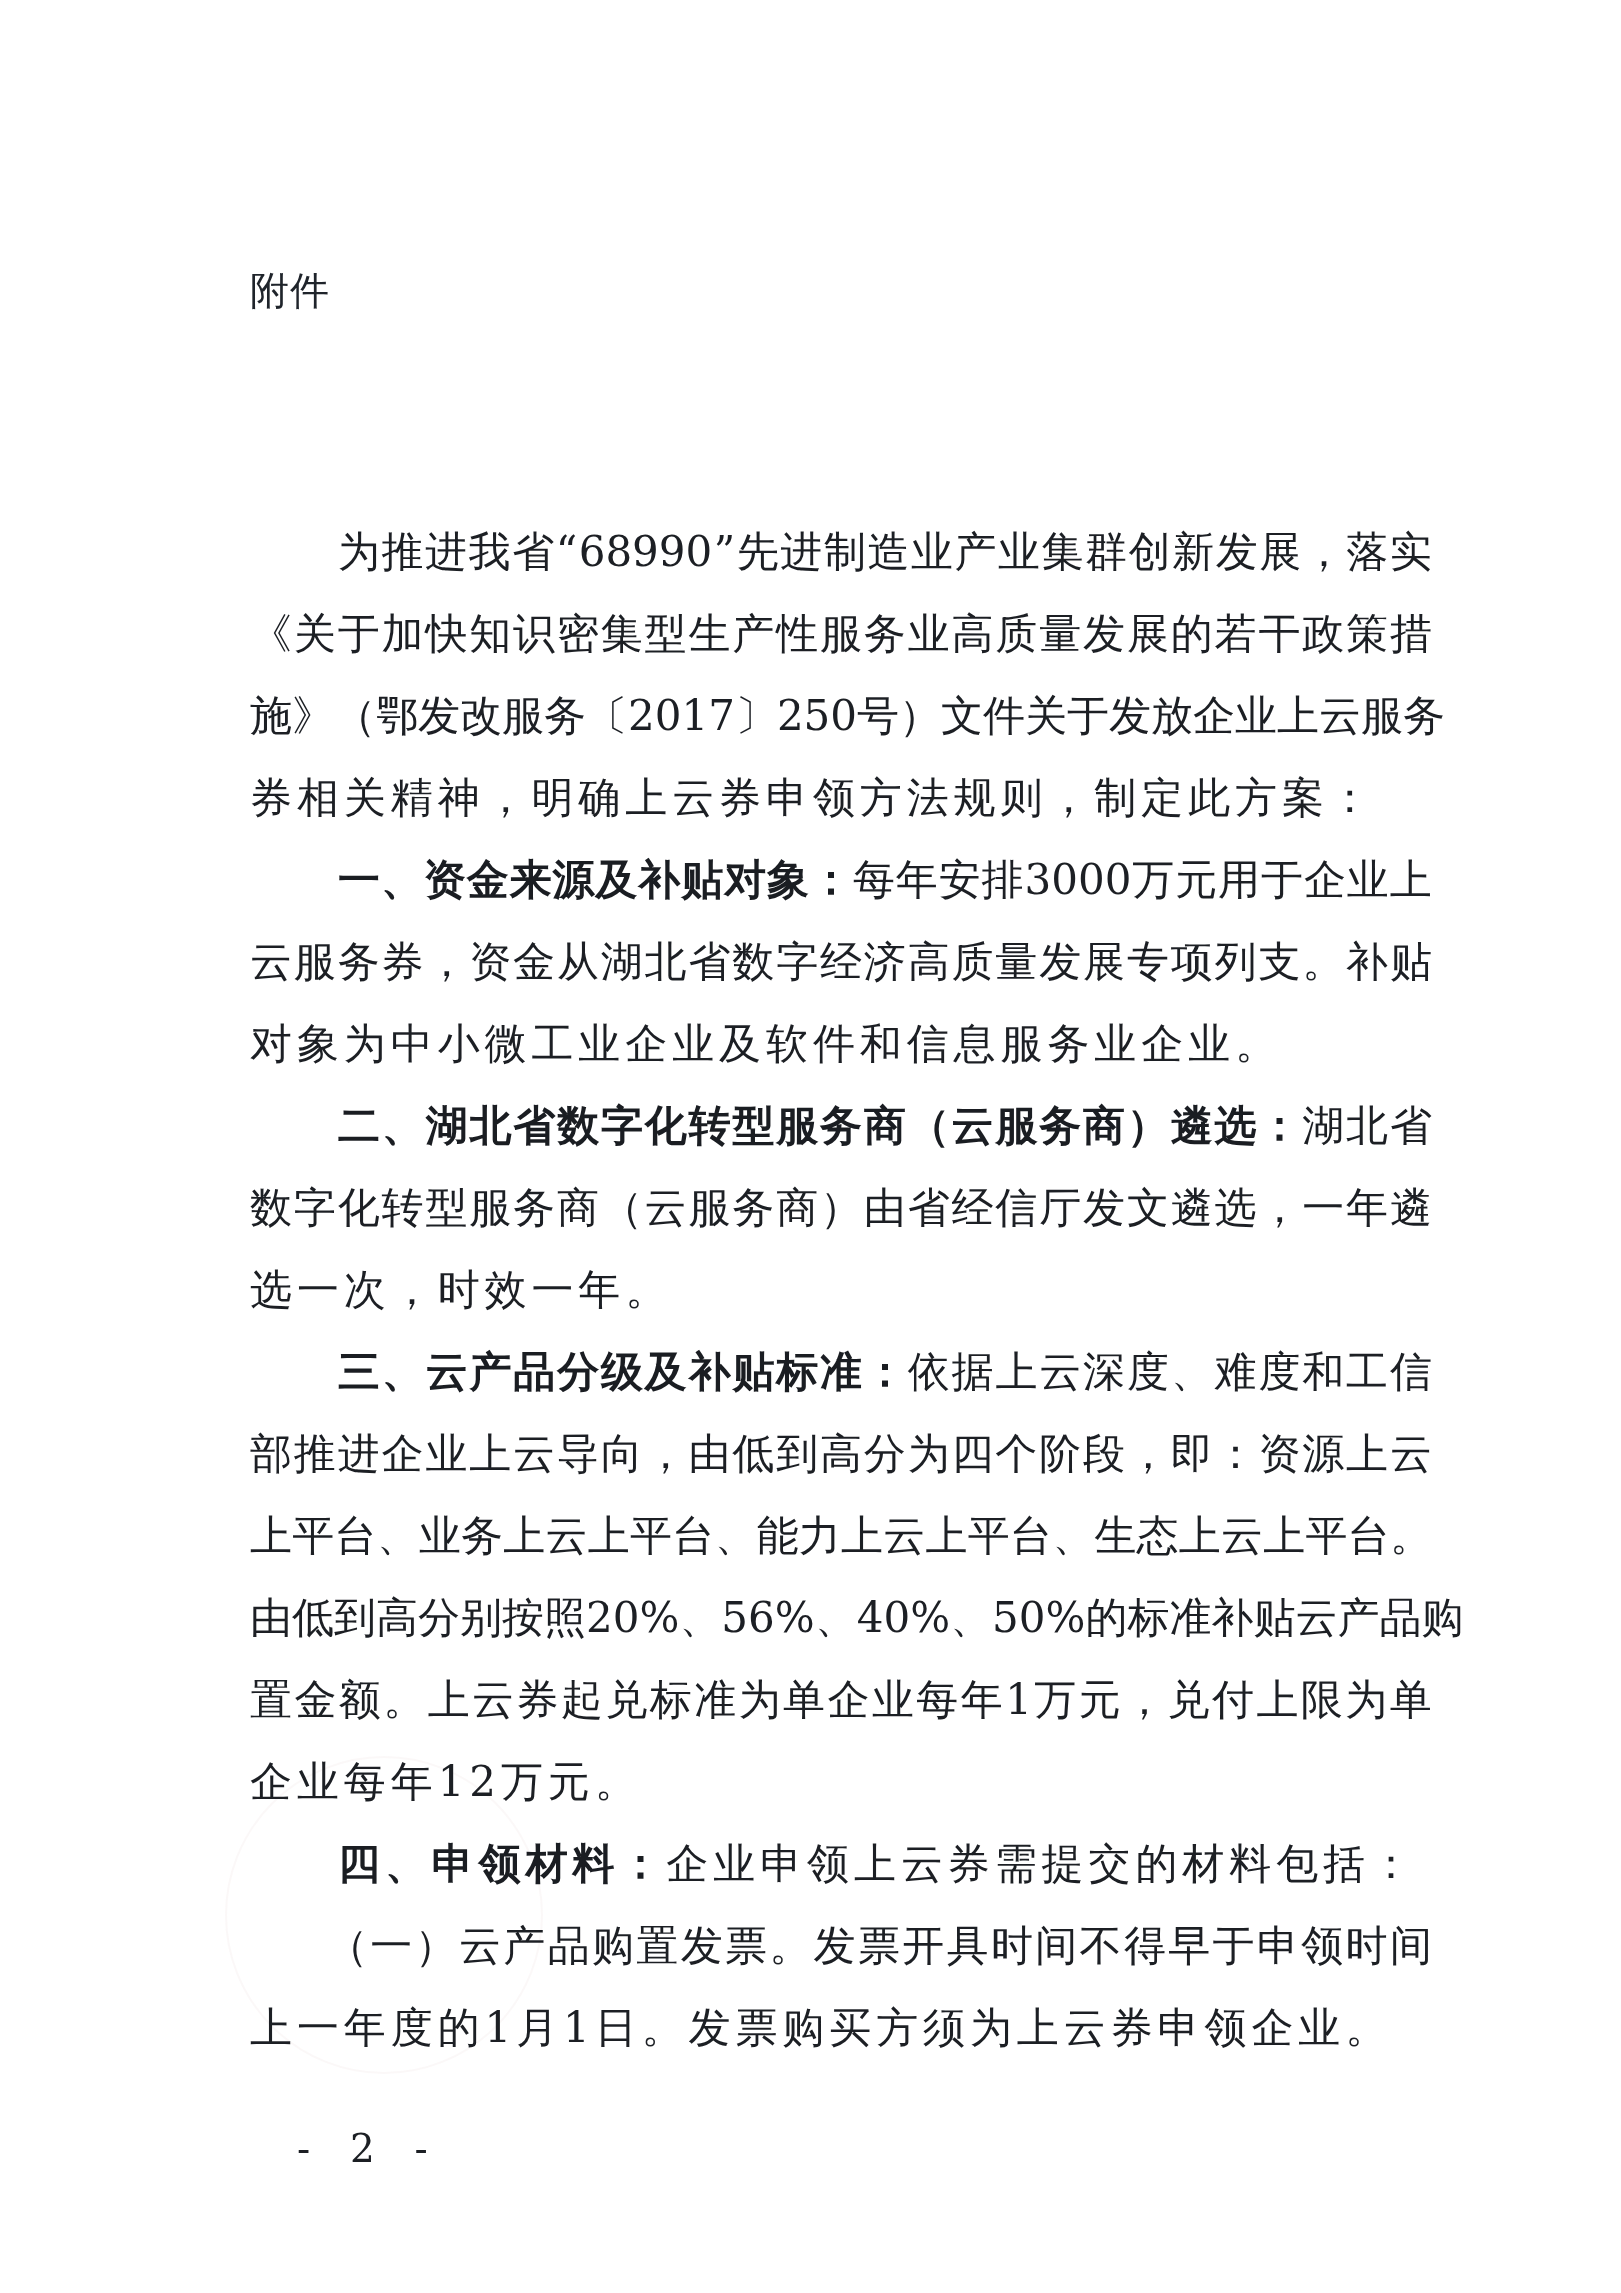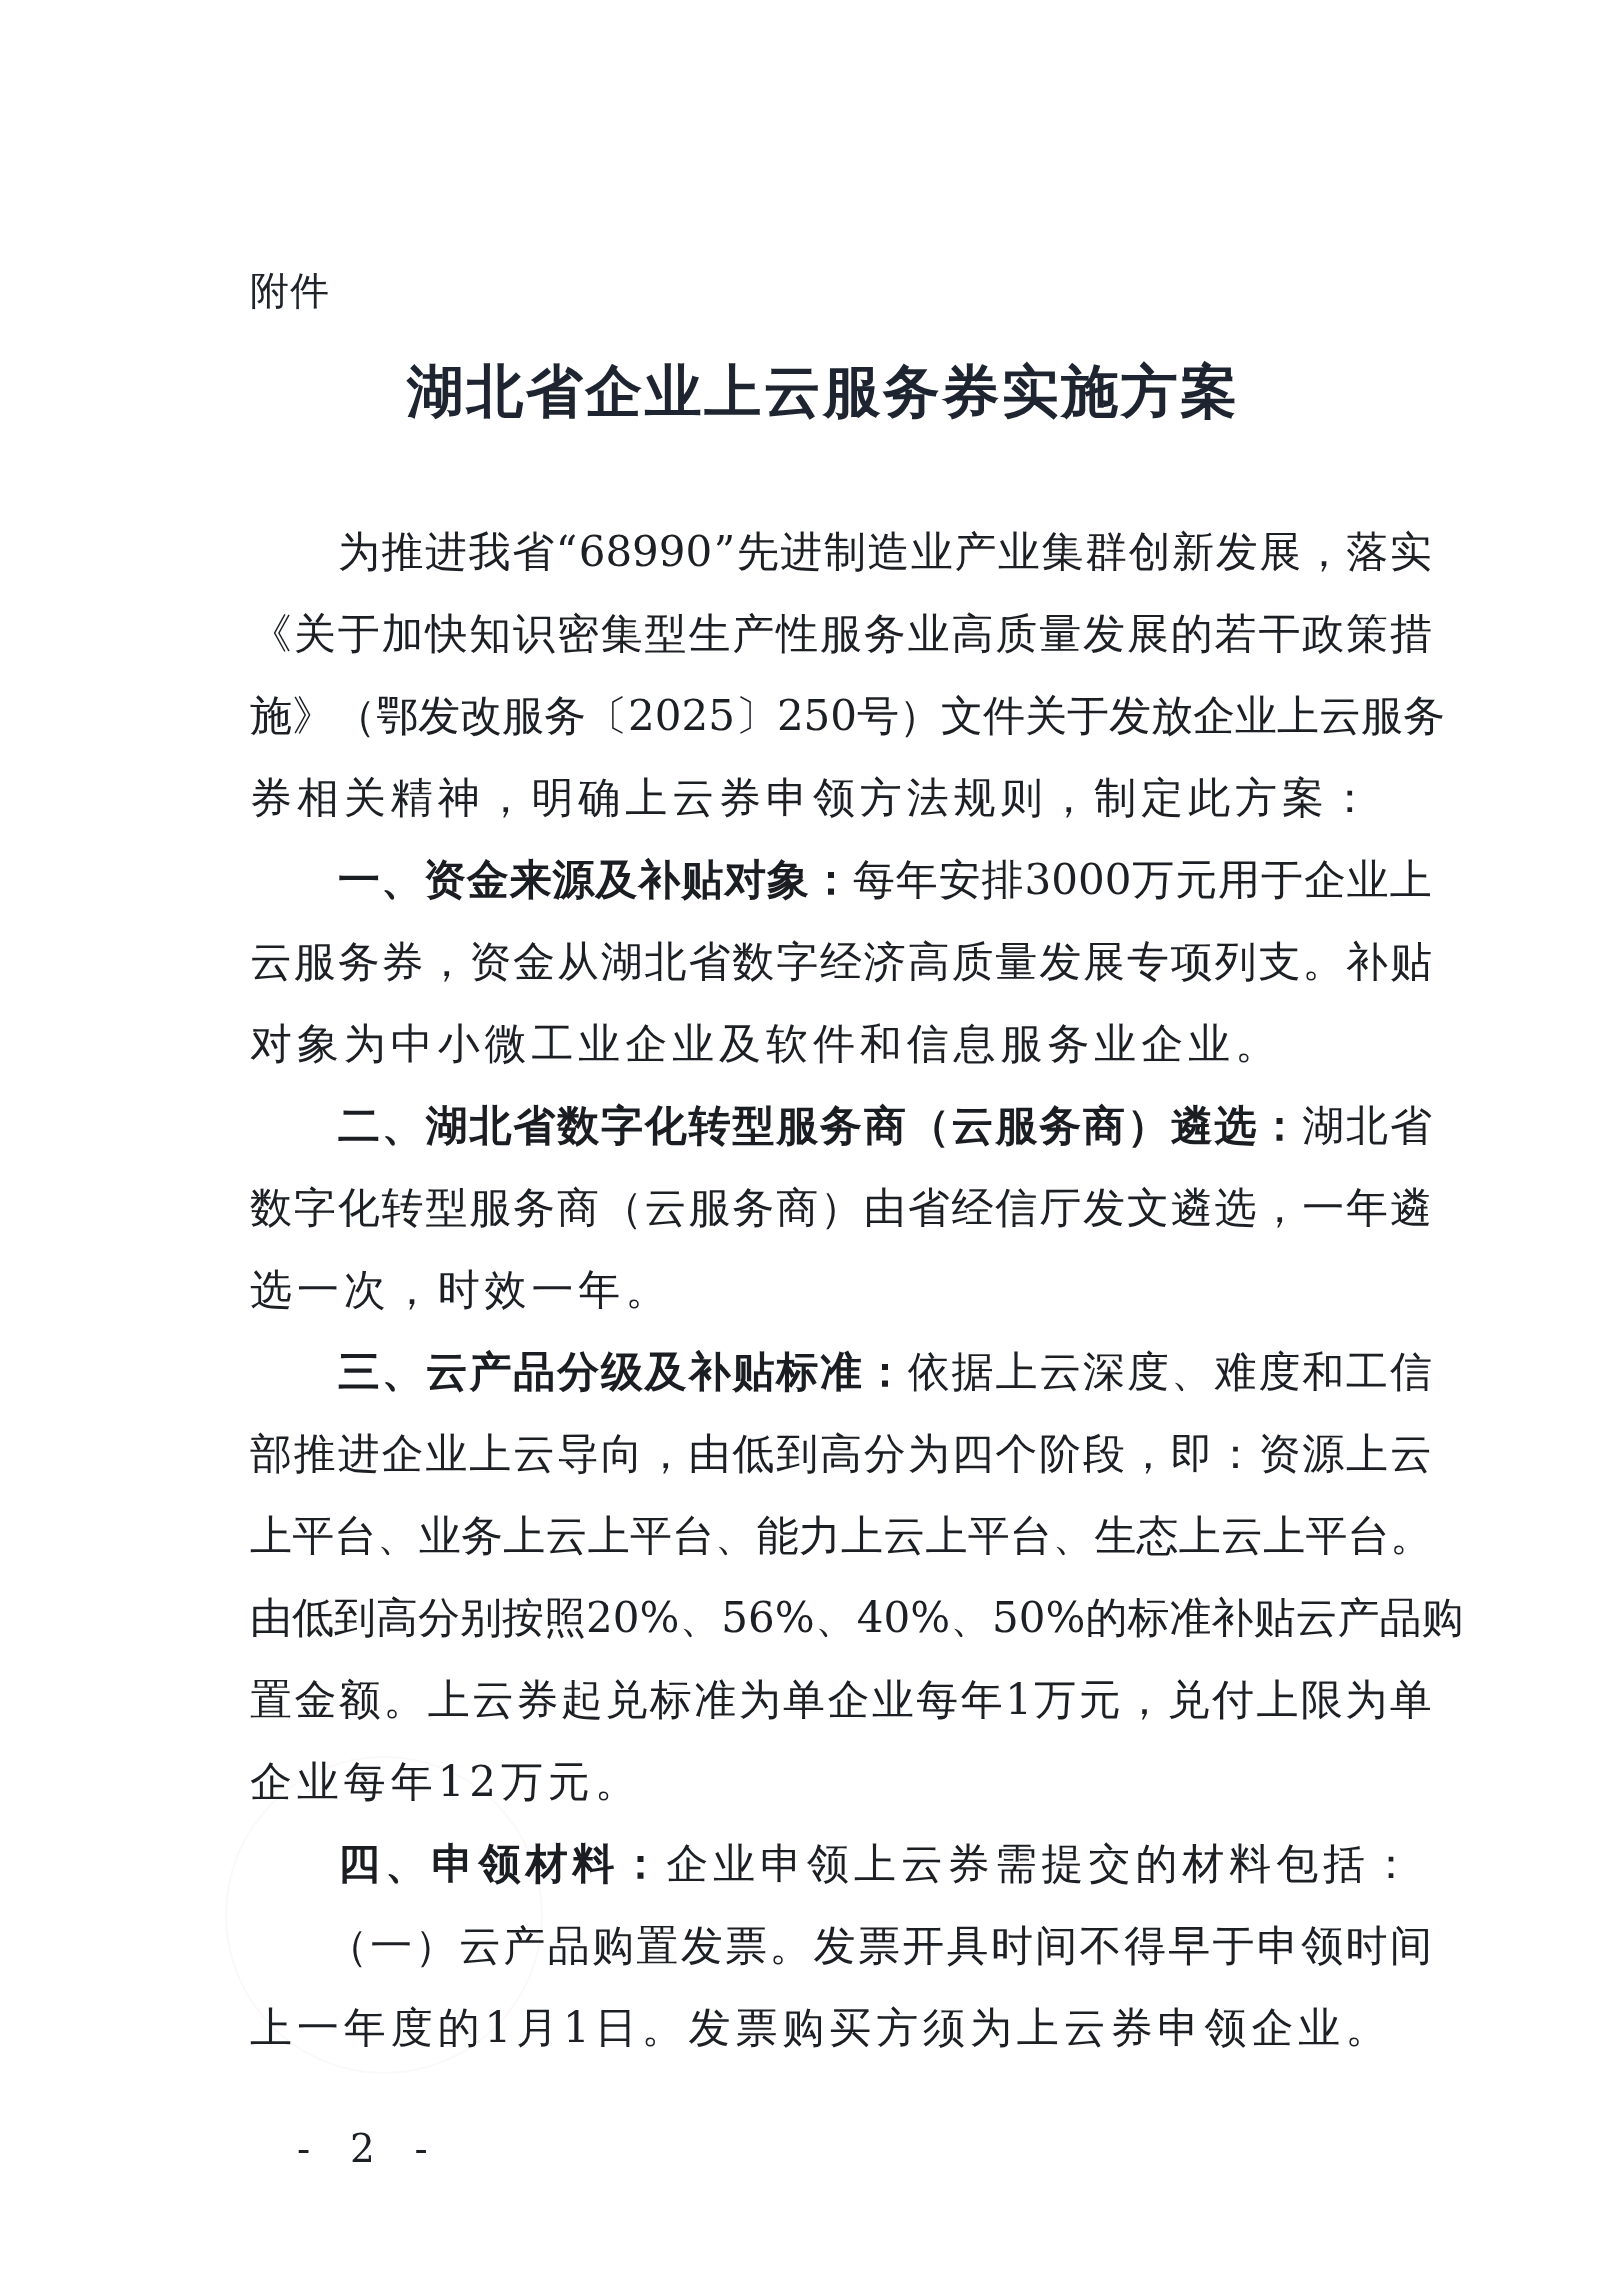--- a/index.html
+++ b/index.html
@@ -25,21 +25,20 @@
            border-radius: 50%; border: 2.9px solid rgba(200,150,150,0.07); pointer-events: none; }
 </style>
 </head>
 <body>
 
 <div class="page">
   <div class="stamp"></div>
 
   <div class="label">附件</div>
 
-  <div class="title">湖北省企业上云服务券实施方案</div>
 
   <div class="body" id="body">
       <div class="line indent">
         <span class="seg">为</span>
         <span class="seg">推</span>
         <span class="seg">进</span>
         <span class="seg">我</span>
         <span class="seg">省</span>
         <span class="seg">“</span>
         <span class="seg">68990</span>
@@ -93,21 +92,21 @@
       <div class="line">
         <span class="seg">施</span>
         <span class="seg">》</span>
         <span class="seg">（</span>
         <span class="seg">鄂</span>
         <span class="seg">发</span>
         <span class="seg">改</span>
         <span class="seg">服</span>
         <span class="seg">务</span>
         <span class="seg">〔</span>
-        <span class="seg">2025</span>
+        <span class="seg">2017</span>
         <span class="seg">〕</span>
         <span class="seg">250</span>
         <span class="seg">号</span>
         <span class="seg">）</span>
         <span class="seg">文</span>
         <span class="seg">件</span>
         <span class="seg">关</span>
         <span class="seg">于</span>
         <span class="seg">发</span>
         <span class="seg">放</span>

